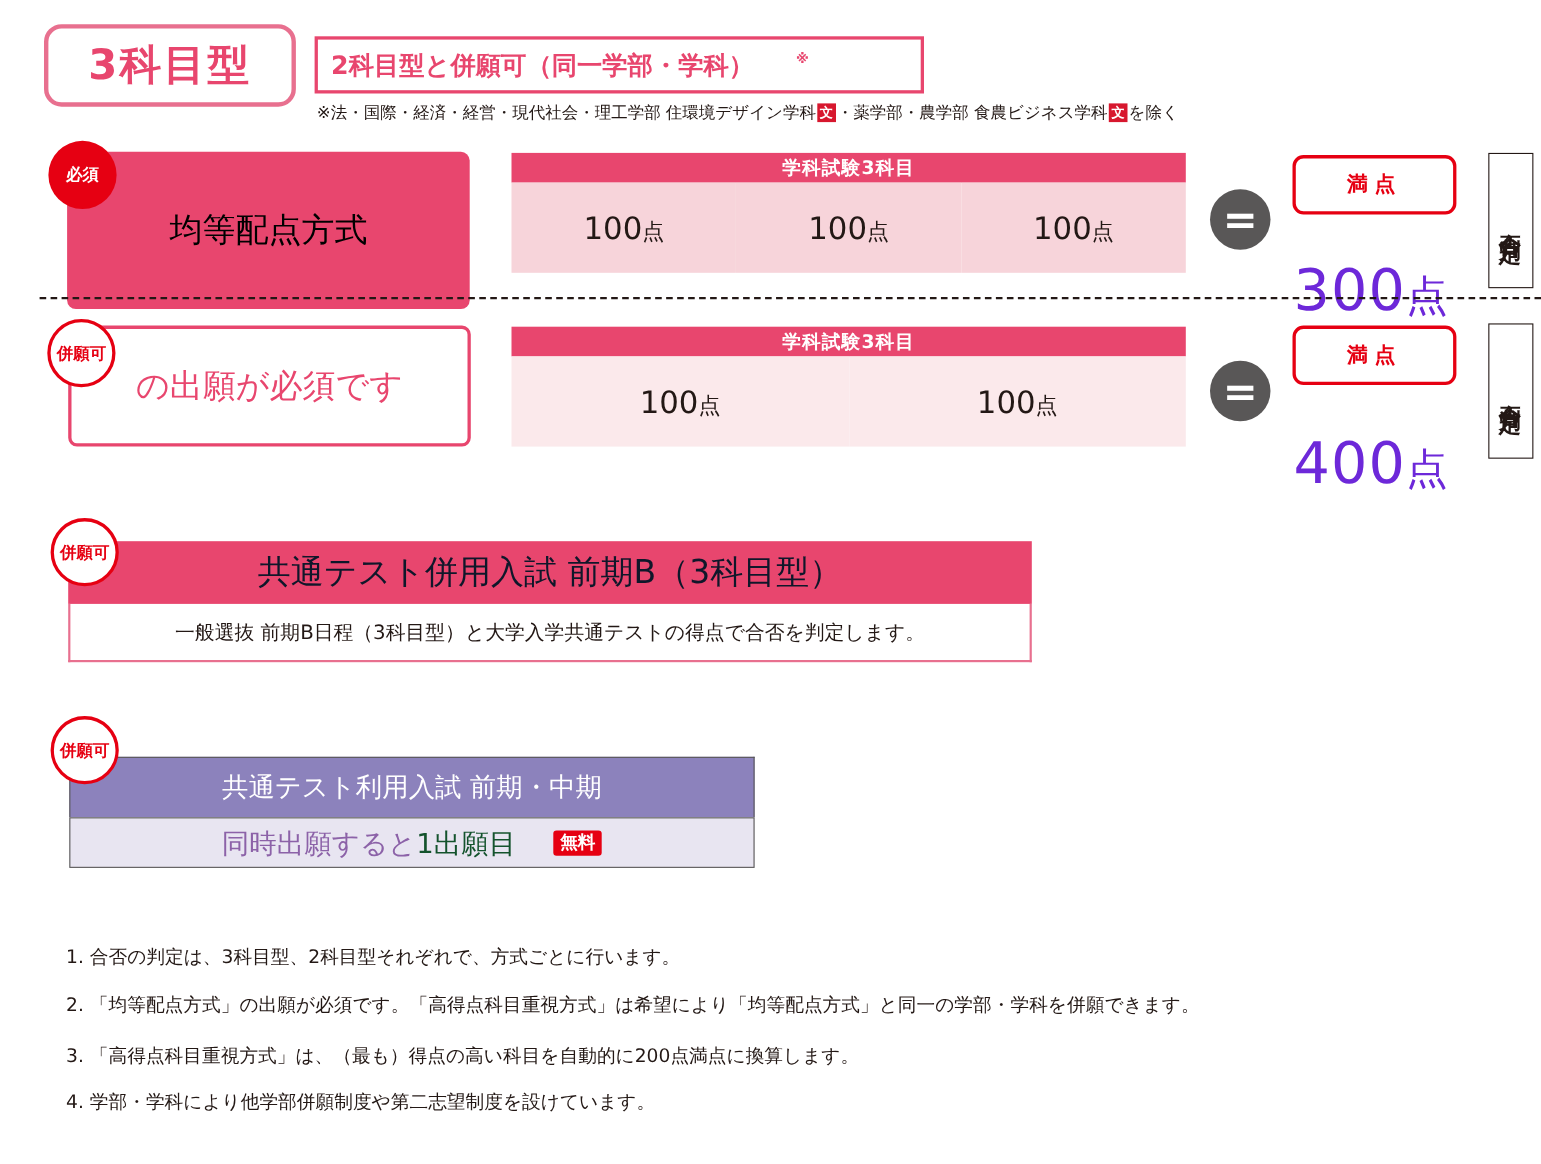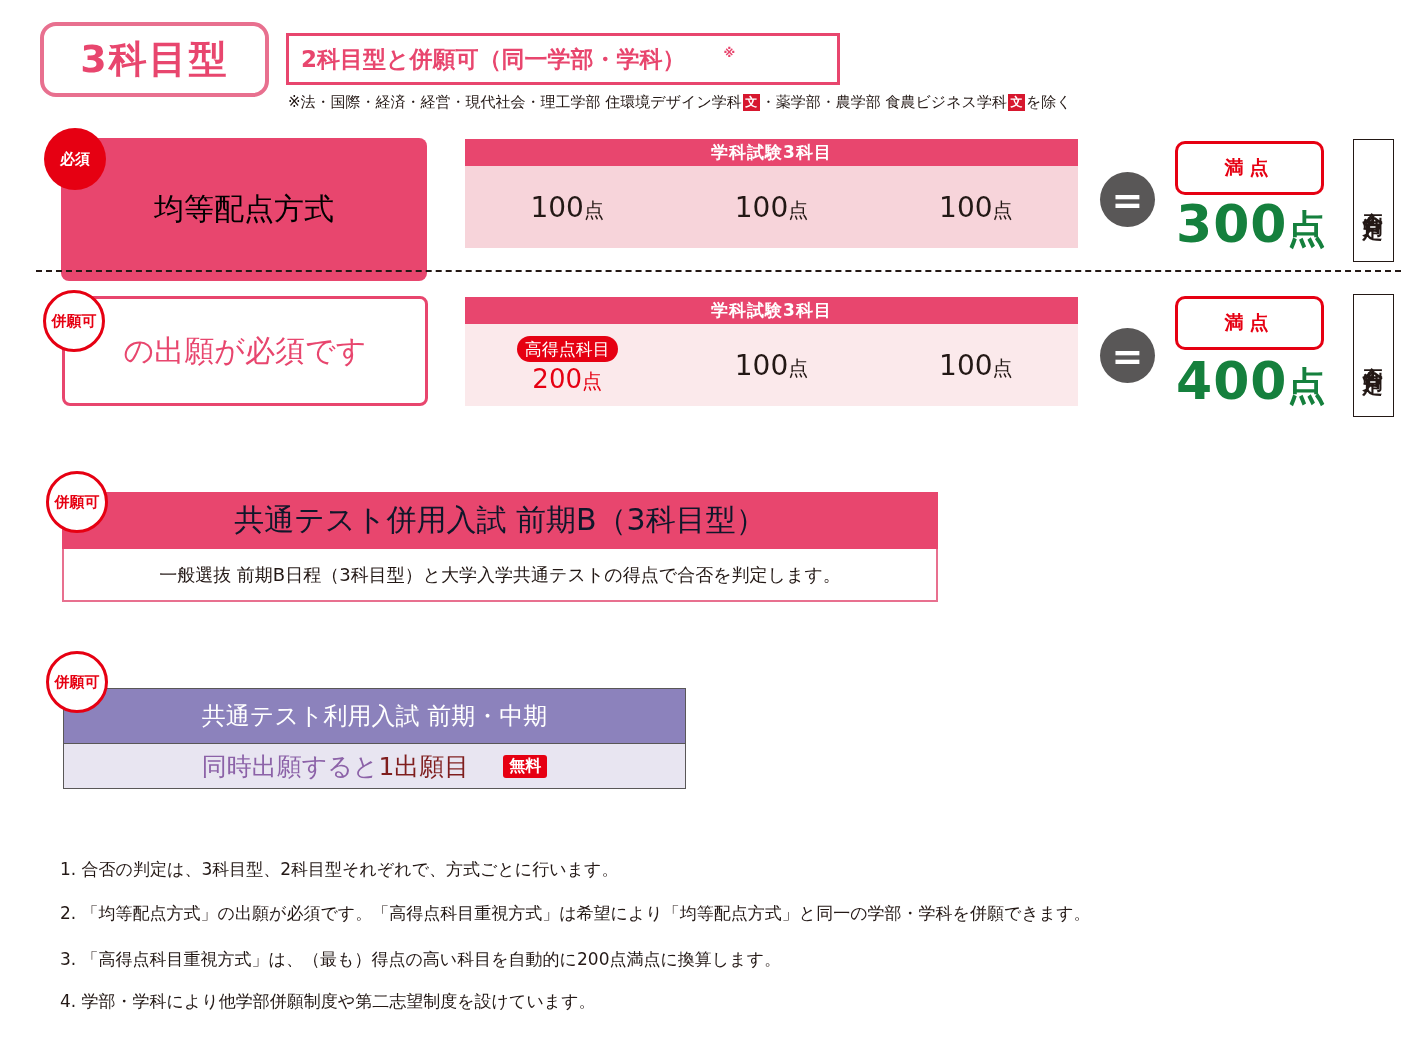--- a/index.html
+++ b/index.html
@@ -76,21 +76,21 @@
     width: 55px; height: 55px; border-radius: 50%; background: #595757;
     display: flex; align-items: center; justify-content: center;
     color: #fff; font-size: 38px; font-weight: bold; line-height: 1;
   }
   .total-label {
     width: 149px; height: 54px; border: 3px solid #e60012; border-radius: 10px;
     display: flex; align-items: center; justify-content: center;
     color: #e60012; font-size: 19px; font-weight: bold; letter-spacing: 6px;
   }
   .total-value {
-    color: #15803d; font-size: 52px; font-weight: bold; white-space: nowrap; letter-spacing: 1px;
+    color: #6d28d9; font-size: 52px; font-weight: normal; white-space: nowrap; letter-spacing: 1px; margin-top: 41px;
   }
   .total-value .unit { font-size: 38px; }
   .judge {
     width: 41px; height: 123px; border: 1.5px solid #231815;
     display: flex; align-items: center; justify-content: center;
     writing-mode: vertical-rl; font-size: 20px; font-weight: bold; letter-spacing: 2px; color: #231815;
   }
 
   .dash-line {
     left: 36px; top: 270px; width: 1365px; height: 0; border-top: 2px dashed #231815;
@@ -112,21 +112,21 @@
     left: 63px; top: 688px; width: 623px; height: 55px; background: #8c82bc;
     border: 1px solid #595757; border-bottom: none;
     color: #fff; font-size: 24px; display: flex; align-items: center; justify-content: center;
   }
   .secC-body {
     left: 63px; top: 743px; width: 623px; height: 46px; background: #e8e5f1;
     border: 1.5px solid #595757;
     display: flex; align-items: center; justify-content: center; font-size: 25px;
   }
   .secC-body .purple { color: #8c62a8; }
-  .secC-body .black { color: #7f1d1d; text-align: center; }
+  .secC-body .black { color: #14532d; text-align: center; }
   .free-tag {
     background: #e60012; color: #fff; font-size: 16px; font-weight: bold; border-radius: 3px;
     padding: 1px 6px; margin-left: 34px;
   }
   .badge-secC { left: 46px; top: 651px; background: #fff; border: 3px solid #e60012; color: #e60012; }
 
   
   .notes { left: 60px; top: 858px; font-size: 17px; color: #231815; }
   .notes li { list-style: none; white-space: nowrap; }
   .notes li:nth-child(1) { position: absolute; top: 0; }
@@ -171,24 +171,20 @@
 
 <div class="abs dash-line"></div>
 
 <div class="abs circle-badge badge-combo">併願可</div>
 <div class="abs method-outline">の出願が必須です</div>
 
 <div class="abs subj-table t2" style="top:297px;">
   <div class="subj-head">学科試験3科目</div>
   <div class="subj-cells">
     <div class="subj-cell">
-      <span class="high-pill">高得点科目</span>
-      <div class="red-score"><span>200</span><span class="unit">点</span></div>
-    </div>
-    <div class="subj-cell">
         <div><span>100</span><span class="unit">点</span></div>
       </div>
     <div class="subj-cell">
         <div><span>100</span><span class="unit">点</span></div>
       </div>
   </div>
 </div>
 
 <div class="abs eq" style="left:1100px; top:328px;">=</div>
 <div class="abs total-label" style="left:1175px; top:296px;">満点</div>

